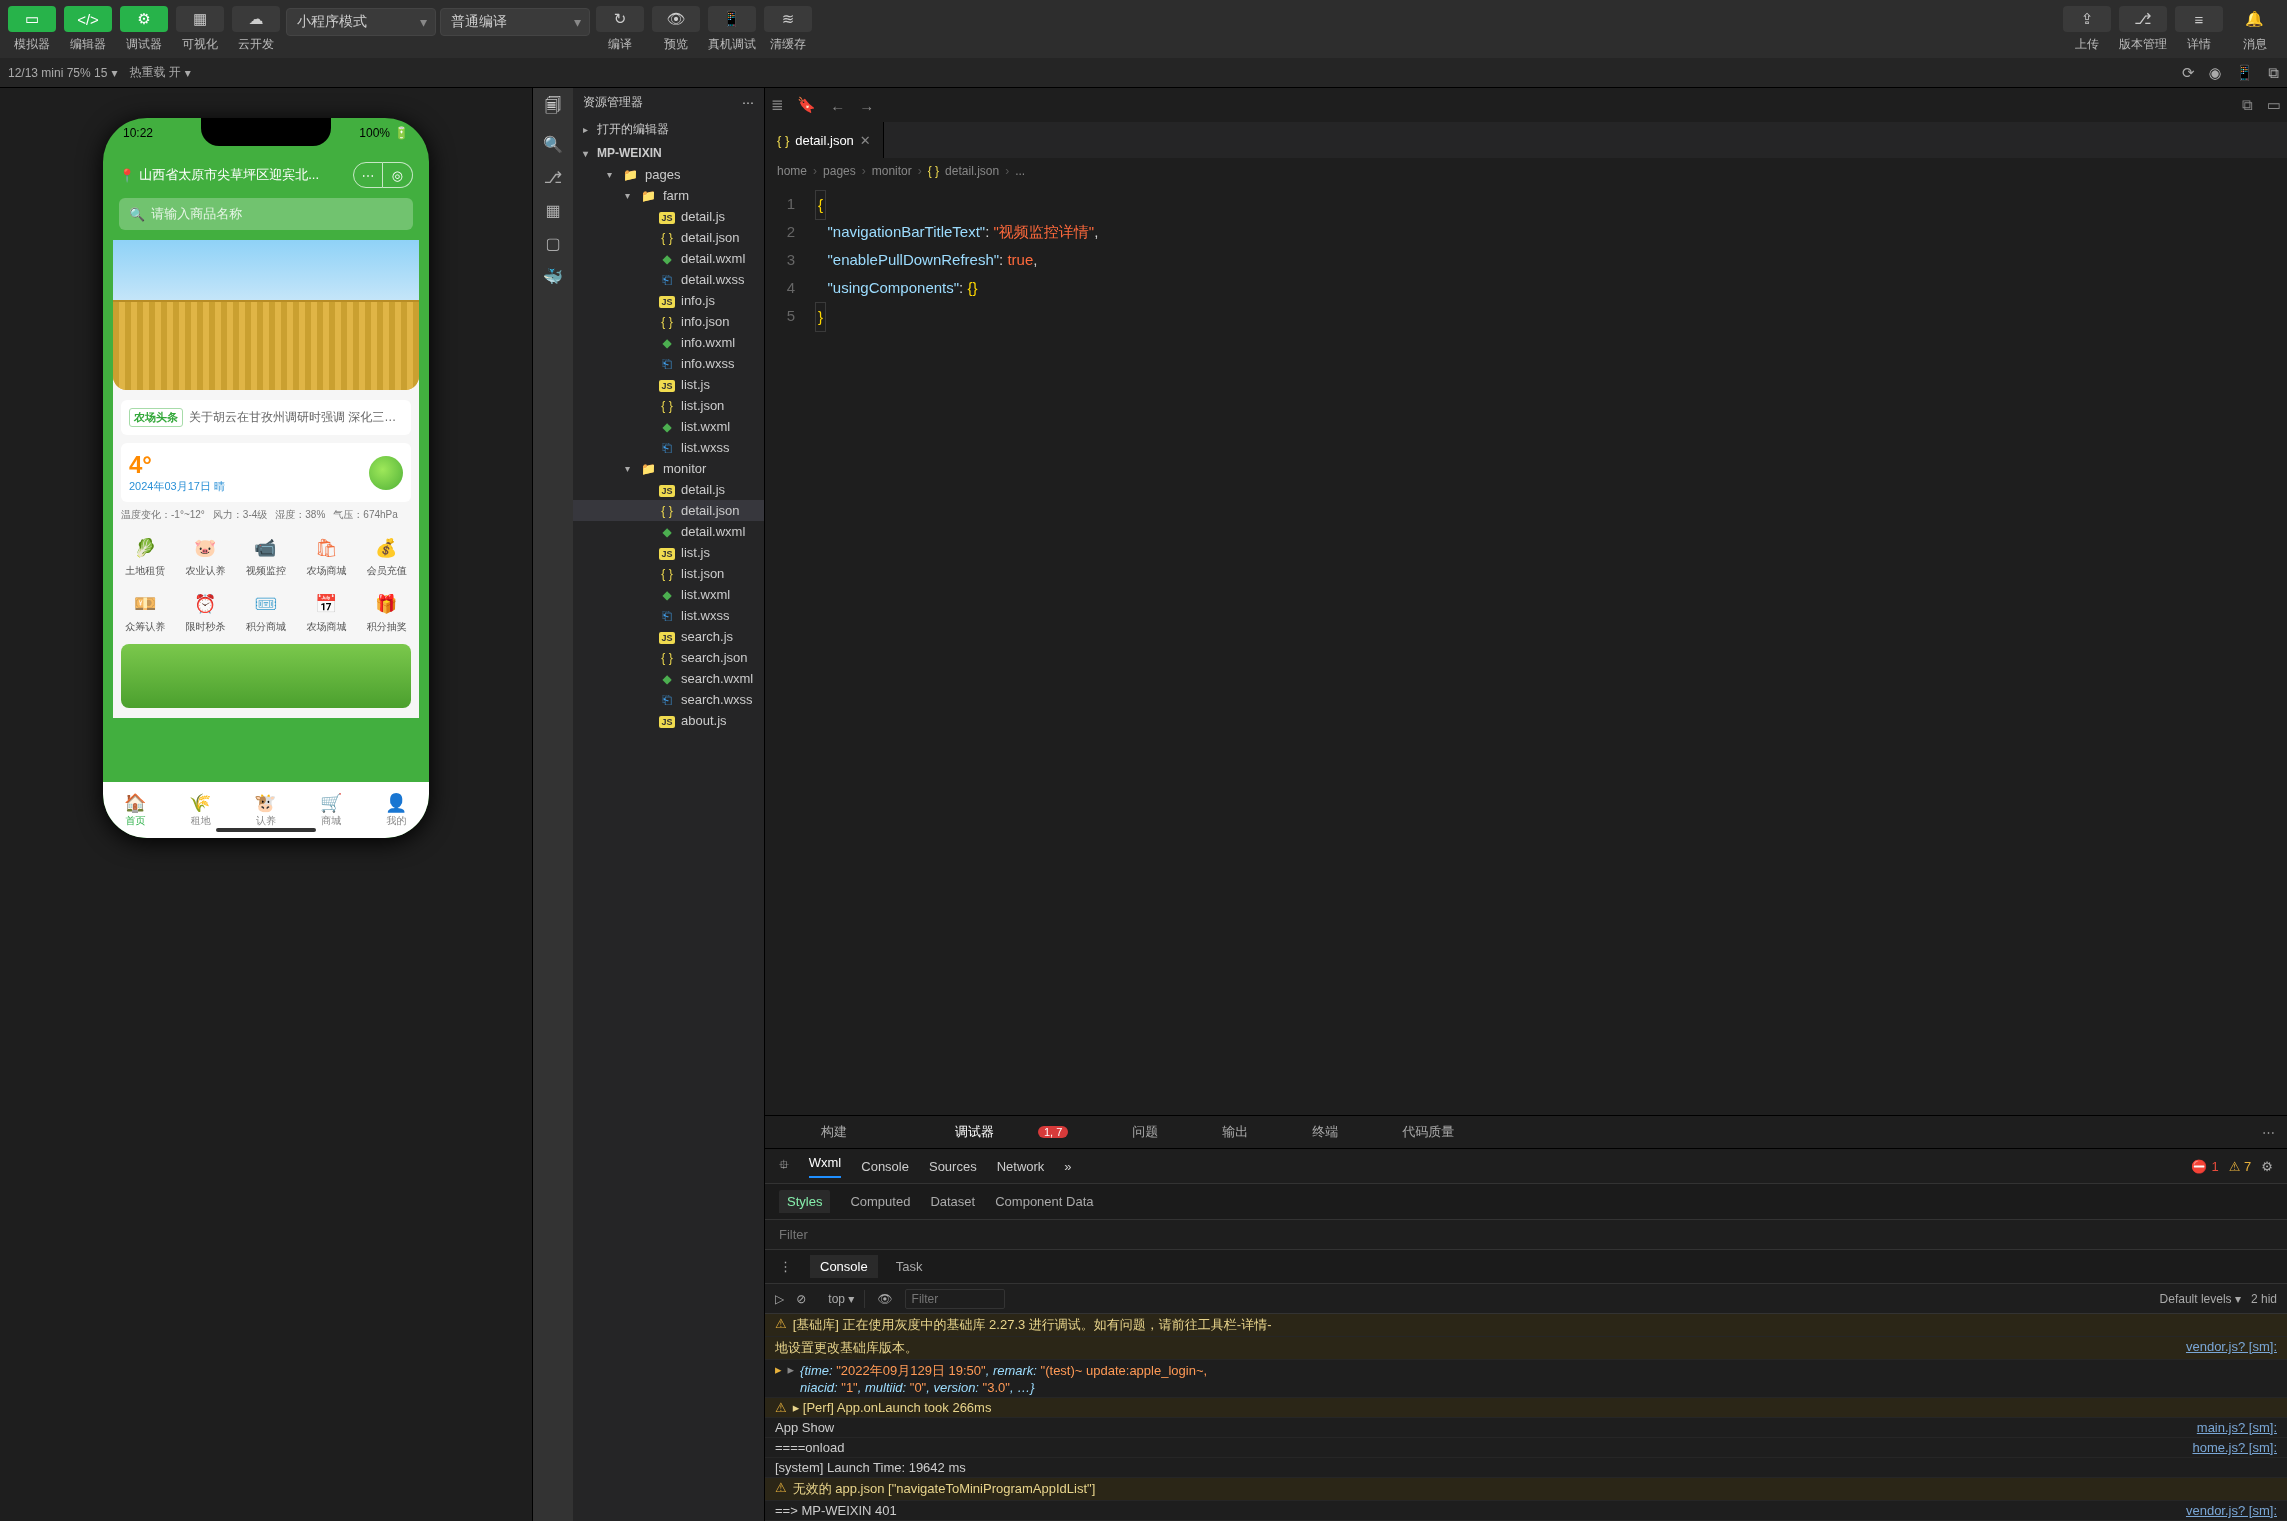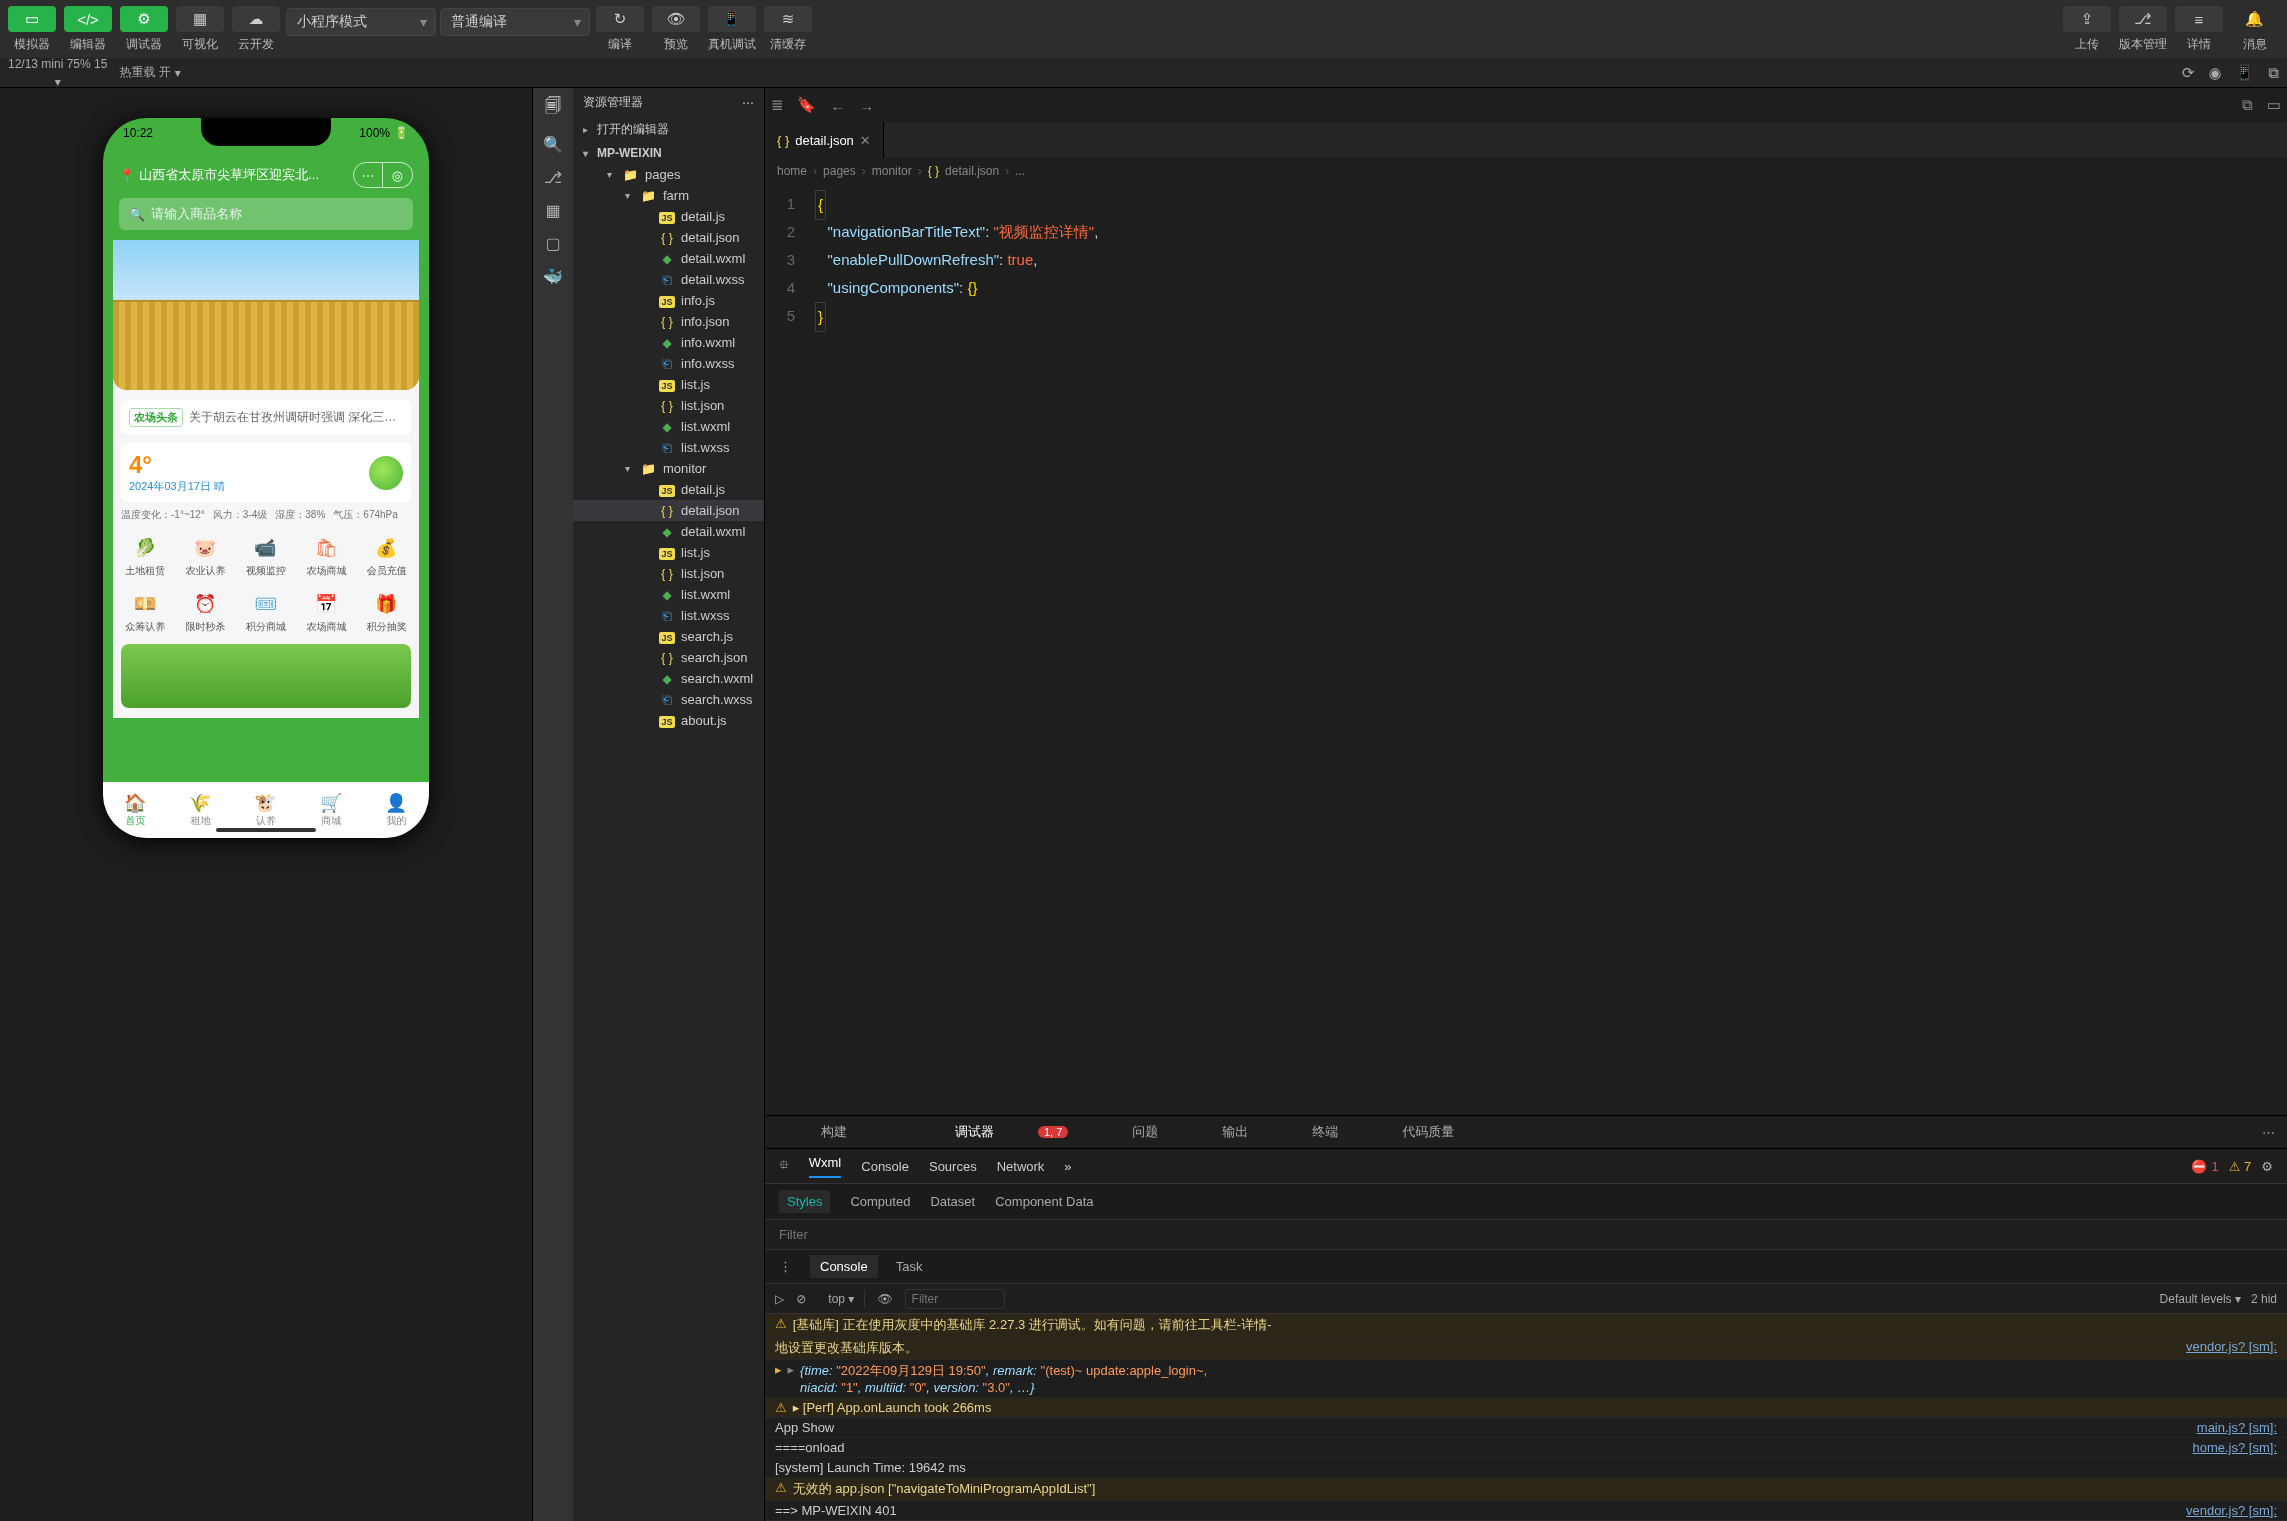--- a/index.html
+++ b/index.html
@@ -15,21 +15,21 @@
   .tb-green .tb-icon { background: #27b34a; color: #fff; }
   .tb-dark .tb-icon { background: #3a3a3a; color: #ccc; }
   .tb-plain .tb-icon { color: #ccc; }
   .tb-plain .tb-label { color: #bbb; }
   .top-select { background: #3a3a3a; color: #ccc; border: 1px solid #444; height: 28px; border-radius: 4px; padding: 0 28px 0 10px; align-self: flex-start; margin-top: 4px; min-width: 150px; display: flex; align-items: center; position: relative; cursor: pointer; }
   .top-select::after { content: "▾"; position: absolute; right: 8px; color: #888; }
   .spacer { flex: 1; }
 
   
   .sec-bar { height: 30px; background: #252525; display: flex; align-items: center; padding: 0 8px; gap: 12px; font-size: 12px; color: #aaa; border-bottom: 1px solid #000; }
-  .sec-bar .device-info { display:flex; align-items:center; gap:4px; cursor:pointer;flex-direction:column; }
+  .sec-bar .device-info { display:flex; align-items:center; gap:4px; cursor:pointer; }
   .sec-bar .hot-reload { cursor:pointer; display:flex; align-items:center; gap:4px; }
   .sec-bar .right-icons { margin-left:auto; display:flex; gap:14px; font-size:15px; color:#aaa; }
   .sec-bar .right-icons span { cursor:pointer; }
 
   
   .main-area { flex:1; display:flex; min-height:0; }
 
   
   .sim-col { width: 532px; background:#1e1e1e; display:flex; align-items:flex-start; justify-content:center; padding-top:30px; overflow:hidden; }
   .phone { width: 326px; height: 720px; border-radius: 44px; background:#42af3f; box-shadow: 0 4px 24px #000; position:relative; overflow:hidden; }
@@ -114,21 +114,21 @@
   .bp-tabs { height:32px; display:flex; align-items:center; padding:0 12px; gap:20px; color:#aaa;}
   .bp-tabs span{cursor:pointer;margin-left:44px;}
   .bp-tabs .active{color:#fff;}
   .bp-badge{background:#d73a3a;color:#fff;border-radius:9px;padding:0 6px;font-size:11px;margin-left:4px;}
   .bp-sub { height:36px; display:flex; align-items:center; gap:20px; padding:0 14px; color:#ccc; border-top:1px solid #000; border-bottom:1px solid #333;}
   .bp-sub span{cursor:pointer;}
   .bp-sub .active{color:#fff; border-bottom:2px solid #1f8fff; padding-bottom:6px;text-align:center;}
   .bp-sub .right{margin-left:auto;display:flex;gap:10px;align-items:center;color:#aaa;}
   .bp-err{color:#e74c3c;} .bp-warn{color:#e7b13c;}
   .styles-row { height:36px; display:flex; align-items:center; padding:0 14px; gap:20px; border-bottom:1px solid #333; background:#1b1b1b;}
-  .styles-row span{cursor:pointer;color:#aaa;} .styles-row .active{color:#14b8a6;background:#2a2a2a;padding:4px 8px;border-radius:2px 2px 0 0;}
+  .styles-row span{cursor:pointer;color:#aaa;} .styles-row .active{color:#86efac;background:#2a2a2a;padding:4px 8px;border-radius:2px 2px 0 0;}
   .filter-row{height:30px;display:flex;align-items:center;padding:0 14px;border-bottom:1px solid #333;color:#888;}
   .filter-row input{background:transparent;border:none;color:#ccc;outline:none;flex:1;font-size:13px;}
   .console-task-row{height:34px;display:flex;align-items:center;padding:0 14px;gap:18px;border-bottom:1px solid #333;background:#1b1b1b;}
   .console-task-row span{cursor:pointer;color:#aaa;} .console-task-row .active{color:#fff;background:#2a2a2a;padding:4px 10px;}
   .console-toolbar{height:30px;display:flex;align-items:center;gap:12px;padding:0 10px;border-bottom:1px solid #333;color:#aaa;font-size:12px;}
   .console-toolbar .ctx{padding:2px 10px;border-right:1px solid #333;cursor:pointer;}
   .console-toolbar input{background:#1e1e1e;border:1px solid #333;border-radius:2px;padding:2px 6px;color:#ccc;font-size:12px;width:100px;}
   .console-toolbar .right{margin-left:auto;color:#aaa;}
   .console-log{flex:1;overflow-y:auto;font-family:Consolas,monospace;font-size:13px;}
   .console-log::-webkit-scrollbar{width:10px;} .console-log::-webkit-scrollbar-thumb{background:#3a3a3a;}

